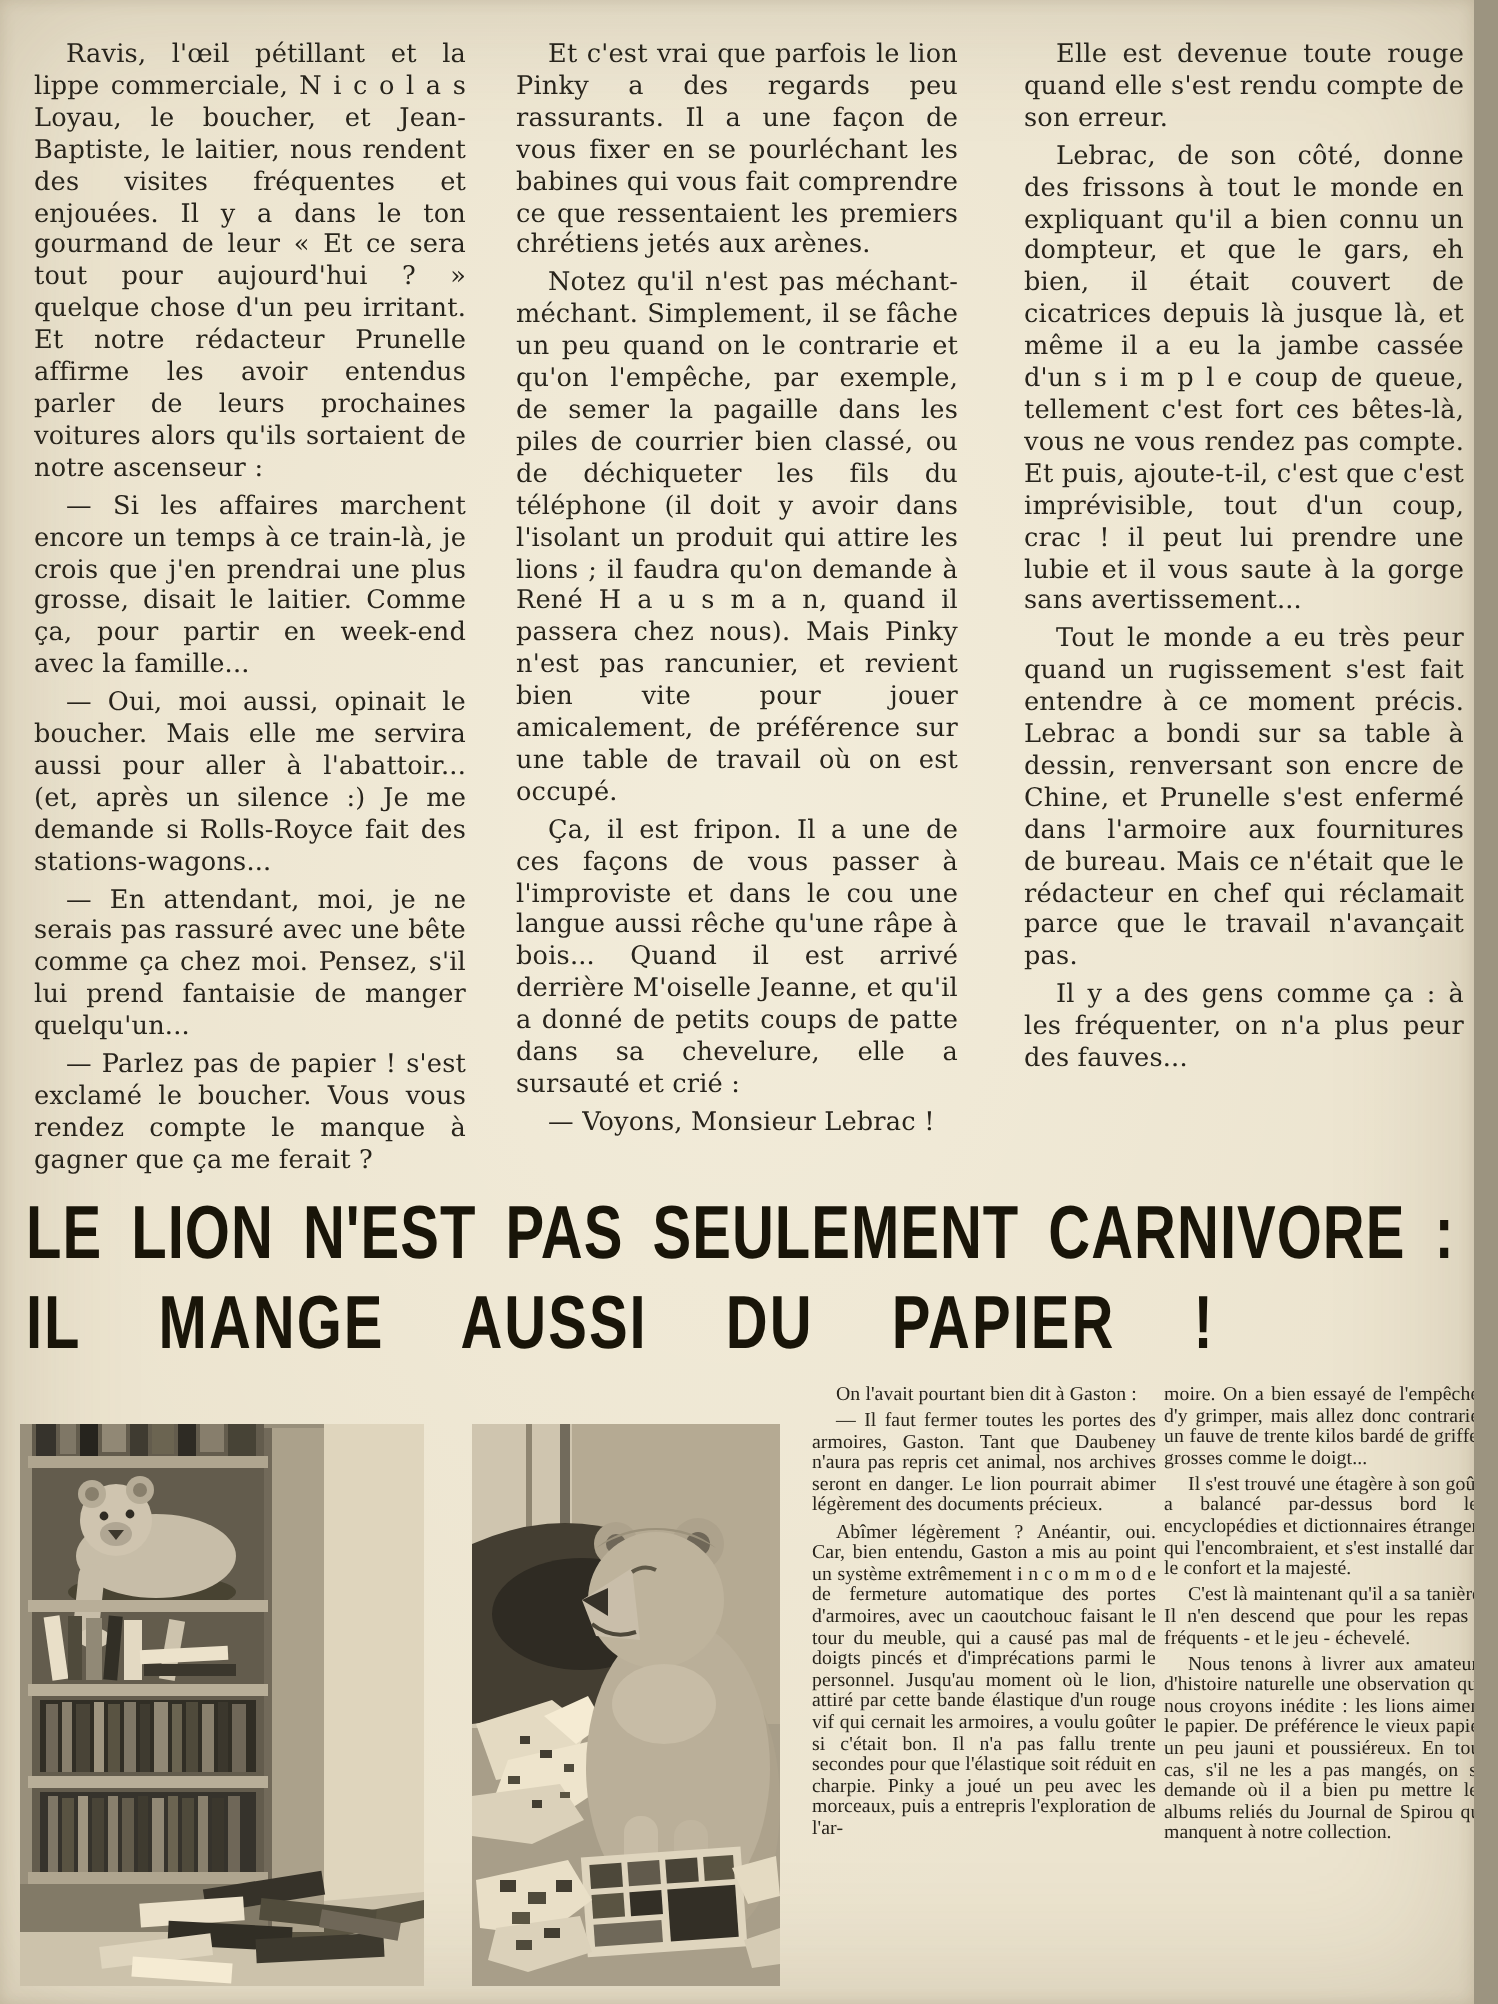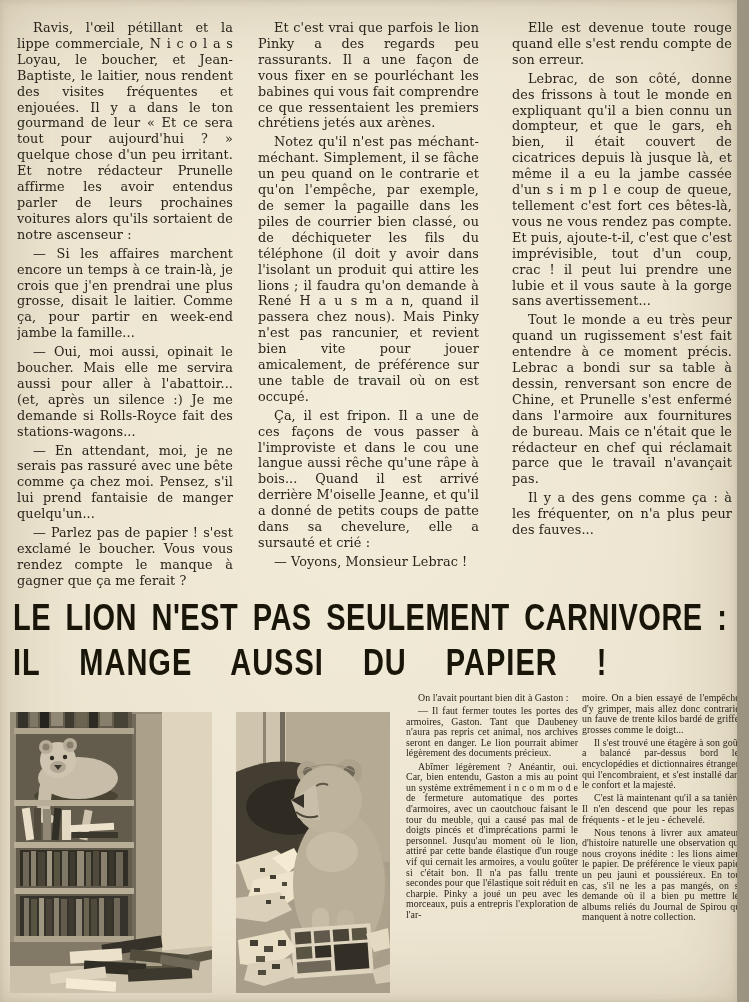--- a/index.html
+++ b/index.html
@@ -45,21 +45,21 @@
   #col5{left:582px;width:161px;}
   #col5 p:first-child{text-indent:0;}
 </style>
 </head>
 <body>
 
 <div class="page">
 
   <section class="topcol" id="col1">
       <p>Ravis, l'œil pétillant et la lippe commerciale, N i c o l a s Loyau, le boucher, et Jean-Baptiste, le laitier, nous rendent des visites fréquentes et enjouées. Il y a dans le ton gourmand de leur « Et ce sera tout pour aujourd'hui ? » quelque chose d'un peu irritant. Et notre rédacteur Prunelle affirme les avoir entendus parler de leurs prochaines voitures alors qu'ils sortaient de notre ascenseur :</p>
-      <p>— Si les affaires marchent encore un temps à ce train-là, je crois que j'en prendrai une plus grosse, disait le laitier. Comme ça, pour partir en week-end jambe la famille...</p>
+      <p>— Si les affaires marchent encore un temps à ce train-là, je crois que j'en prendrai une plus grosse, disait le laitier. Comme ça, pour partir en week-end avec la famille...</p>
       <p>— Oui, moi aussi, opinait le boucher. Mais elle me servira aussi pour aller à l'abattoir... (et, après un silence :) Je me demande si Rolls-Royce fait des stations-wagons...</p>
       <p>— En attendant, moi, je ne serais pas rassuré avec une bête comme ça chez moi. Pensez, s'il lui prend fantaisie de manger quelqu'un...</p>
       <p>— Parlez pas de papier ! s'est exclamé le boucher. Vous vous rendez compte le manque à gagner que ça me ferait ?</p>
     </section>
   <section class="topcol" id="col2">
       <p>Et c'est vrai que parfois le lion Pinky a des regards peu rassurants. Il a une façon de vous fixer en se pourléchant les babines qui vous fait comprendre ce que ressentaient les premiers chrétiens jetés aux arènes.</p>
       <p>Notez qu'il n'est pas méchant-méchant. Simplement, il se fâche un peu quand on le contrarie et qu'on l'empêche, par exemple, de semer la pagaille dans les piles de courrier bien classé, ou de déchiqueter les fils du téléphone (il doit y avoir dans l'isolant un produit qui attire les lions ; il faudra qu'on demande à René H a u s m a n, quand il passera chez nous). Mais Pinky n'est pas rancunier, et revient bien vite pour jouer amicalement, de préférence sur une table de travail où on est occupé.</p>
       <p>Ça, il est fripon. Il a une de ces façons de vous passer à l'improviste et dans le cou une langue aussi rêche qu'une râpe à bois... Quand il est arrivé derrière M'oiselle Jeanne, et qu'il a donné de petits coups de patte dans sa chevelure, elle a sursauté et crié :</p>
       <p>— Voyons, Monsieur Lebrac !</p>
     </section>

